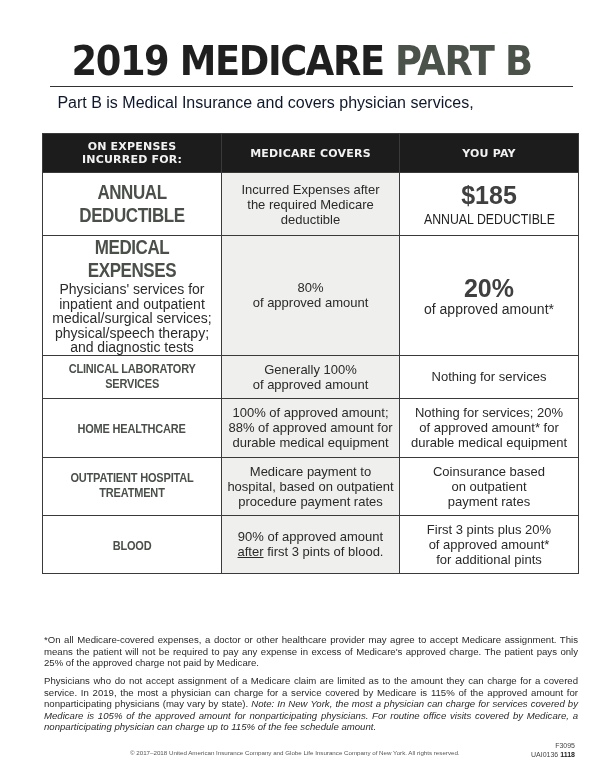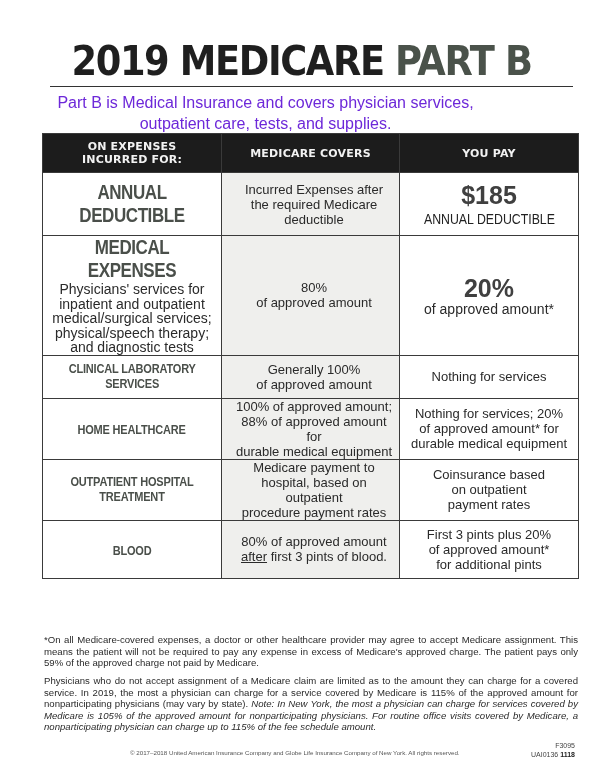--- a/index.html
+++ b/index.html
@@ -17,38 +17,38 @@
     }
     .title .accent { color: #4a524a; }
     .title-rule {
       position: absolute; left: 50px; width: 523px; top: 86px; height: 0;
       border-top: 1.5px solid #333;
     }
     .subtitle {
       position: absolute; left: 0; width: 531px; top: 92px;
       text-align: center;
       font-family: "Liberation Sans", sans-serif;
-      font-size: 16px; line-height: 21px; color: #6d28d9;
+      font-size: 16px; line-height: 21px; color: #0f172a;
     }
     .subtitle div { white-space: nowrap; }
 
     table.grid {
       position: absolute; left: 42px; top: 133px; width: 536px;
       border-collapse: collapse; table-layout: fixed;
     }
     table.grid td, table.grid th {
       border: 1.5px solid #3a3a3a; text-align: center; vertical-align: middle;
       padding: 0 4px; overflow: hidden;
     }
     table.grid th {
       background: #1c1c1c; color: #f2f2f2; height: 38px;
       font-family: "DejaVu Sans", sans-serif; font-weight: bold;
       font-size: 11px; line-height: 13px; letter-spacing: 0.2px;
     }
-    table.grid td.mid { background: #efefed; padding-left: 11px; }
+    table.grid td.mid { background: #efefed; }
     .body-txt {
       font-family: "Liberation Sans", sans-serif; font-size: 13px; line-height: 15px; color: #2a2a2a;
     }
     .cat-big {
       font-family: "Liberation Sans", sans-serif; font-weight: bold;
       font-size: 20px; line-height: 23px; color: #4a4f4a; letter-spacing: -0.5px;
       transform: scaleX(0.85); display: inline-block;
     }
     .cat-small {
       font-family: "Liberation Sans", sans-serif; font-weight: bold;
@@ -89,21 +89,20 @@
     }
     .formnum b { font-weight: bold; color: #222; }
   </style>
 </head>
 <body>
 
 <div class="title"><span>2019 MEDICARE</span> <span class="accent">PART B</span></div>
 <div class="title-rule"></div>
 <div class="subtitle">
   <div>Part B is Medical Insurance and covers physician services,</div>
-  <div>outpatient care, tests, and supplies.</div>
 </div>
 
 <table class="grid">
   <colgroup>
       <col style="width:179px">
       <col style="width:178px">
       <col style="width:179px">
     </colgroup>
   <tbody>
       <tr>
@@ -189,32 +188,32 @@
     <td class="body-txt">
       <div>Coinsurance based</div>
       <div>on outpatient</div>
       <div>payment rates</div>
     </td>
   </tr>
 
   <tr style="height:58px">
     <td><span class="cat-small">BLOOD</span></td>
     <td class="mid body-txt">
-      <div>80% of approved amount</div>
+      <div>90% of approved amount</div>
       <div><span class="u">after</span><span> first 3 pints of blood.</span></div>
     </td>
     <td class="body-txt">
       <div>First 3 pints plus 20%</div>
       <div>of approved amount*</div>
       <div>for additional pints</div>
     </td>
   </tr>
 </tbody>
   </table>
 
-<div class="foot" style="top:634px">*On all Medicare-covered expenses, a doctor or other healthcare provider may agree to accept Medicare assignment. This means the patient will not be required to pay any expense in excess of Medicare's approved charge. The patient pays only 59% of the approved charge not paid by Medicare.</div>
+<div class="foot" style="top:634px">*On all Medicare-covered expenses, a doctor or other healthcare provider may agree to accept Medicare assignment. This means the patient will not be required to pay any expense in excess of Medicare's approved charge. The patient pays only 25% of the approved charge not paid by Medicare.</div>
 <div class="foot" style="top:675px"><span>Physicians who do not accept assignment of a Medicare claim are limited as to the amount they can charge for a covered service. In 2019, the most a physician can charge for a service covered by Medicare is 115% of the approved amount for nonparticipating physicians (may vary by state).</span> <em>Note:</em> <em>In New York, the most a physician can charge for services covered by Medicare is 105% of the approved amount for nonparticipating physicians. For routine office visits covered by Medicare, a nonparticipating physician can charge up to 115% of the fee schedule amount.</em></div>
 
 <div class="copyright">© 2017–2018 United American Insurance Company and Globe Life Insurance Company of New York. All rights reserved.</div>
 <div class="formnum">
   <div>F3095</div>
   <div><span>UAI0136</span> <b>1118</b></div>
 </div>
 
 </body></html>

